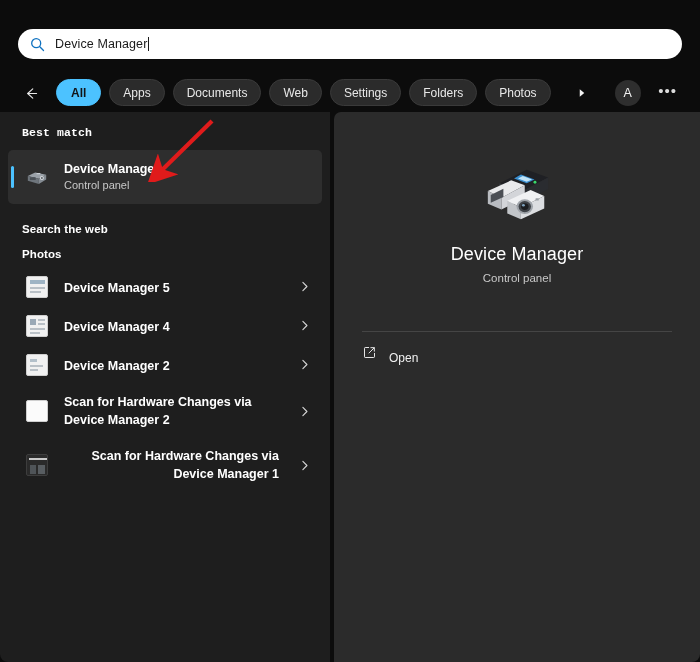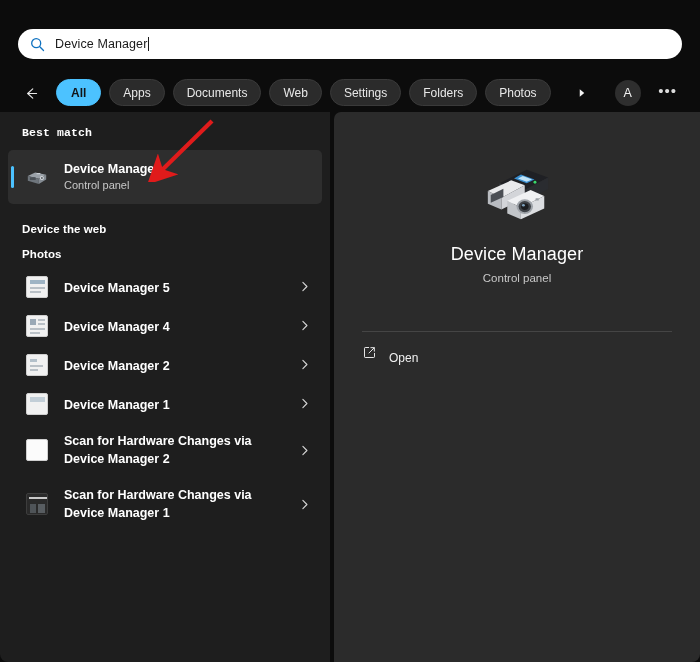--- a/index.html
+++ b/index.html
@@ -332,21 +332,21 @@
           <circle cx="19.3" cy="13.1" r="1.1" fill="#5b6167"></circle>
           <rect x="13.5" y="7.5" width="4.2" height="1.5" rx="0.4" fill="#c8ced3"></rect>
         </svg>
       </span>
       <span class="row-txt">
         <span class="row-title" style="display:block;">Device Manager</span>
         <span class="row-sub" style="display:block;">Control panel</span>
       </span>
     </div>
 
-    <div class="section-head" style="margin-top:19px;">Device the web</div>
+    <div class="section-head" style="margin-top:19px;">Search the web</div>
 
 
     <div class="section-head" style="margin-top:13px;">Photos</div>
 
     <div style="margin-top:7px;">
 
       <div class="row" style="height:39px;">
         <span class="row-ico">
           <span class="thumb">
               <i style="left:3px;top:3px;width:15px;height:4px;background:#9fb4c4;"></i>
@@ -390,49 +390,36 @@
             </span>
         </span>
         <span class="row-txt"><span class="row-title thin">Device Manager 2</span></span>
         <span class="chev-right">
           <svg viewBox="0 0 16 16" width="13" height="13">
               <path d="M6 3 L11 8 L6 13" fill="none" stroke="#d6d6d6" stroke-width="1.4" stroke-linecap="round" stroke-linejoin="round"></path>
             </svg>
         </span>
       </div>
 
-      <div class="row" style="height:39px;">
-        <span class="row-ico">
-          <span class="thumb">
-              <i style="left:3px;top:3px;width:15px;height:5px;background:#c2ced7;"></i>
-            </span>
-        </span>
-        <span class="row-txt"><span class="row-title thin">Device Manager 1</span></span>
-        <span class="chev-right">
-          <svg viewBox="0 0 16 16" width="13" height="13">
-              <path d="M6 3 L11 8 L6 13" fill="none" stroke="#d6d6d6" stroke-width="1.4" stroke-linecap="round" stroke-linejoin="round"></path>
-            </svg>
-        </span>
-      </div>
 
       <div class="row" style="height:54px;align-items:center;">
         <span class="row-ico">
           <span class="thumb" style="background:#fbfbfb;"></span>
         </span>
         <span class="row-txt">
             <span class="row-title thin" style="display:block;line-height:18px;max-width:215px;">Scan for Hardware Changes via Device Manager 2</span>
           </span>
         <span class="chev-right">
           <svg viewBox="0 0 16 16" width="13" height="13">
               <path d="M6 3 L11 8 L6 13" fill="none" stroke="#d6d6d6" stroke-width="1.4" stroke-linecap="round" stroke-linejoin="round"></path>
             </svg>
         </span>
       </div>
 
-      <div class="row" style="height:54px;align-items:center;">
+      <div class="row" style="height:54px;align-items:center;text-align:right;">
         <span class="row-ico">
           <span class="thumb" style="background:#2a2a2a;border-color:#3d3d3d;">
               <i style="left:2px;top:3px;width:18px;height:2px;background:#c9c9c9;"></i>
               <i style="left:3px;top:10px;width:6px;height:9px;background:#4f5458;"></i>
               <i style="left:11px;top:10px;width:7px;height:9px;background:#585d61;"></i>
             </span>
         </span>
         <span class="row-txt">
             <span class="row-title thin" style="display:block;line-height:18px;max-width:215px;">Scan for Hardware Changes via Device Manager 1</span>
           </span>

